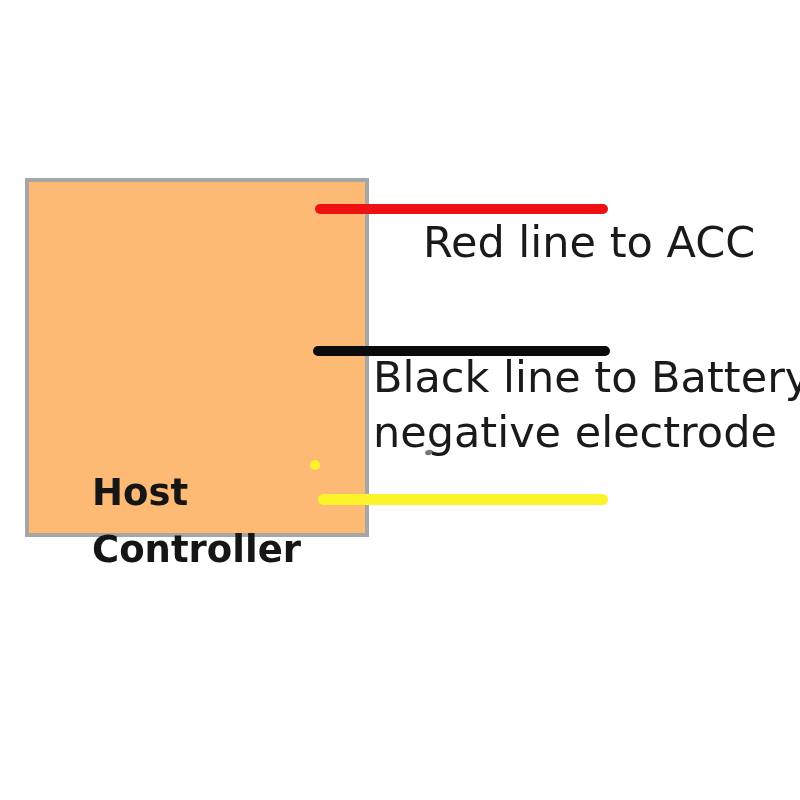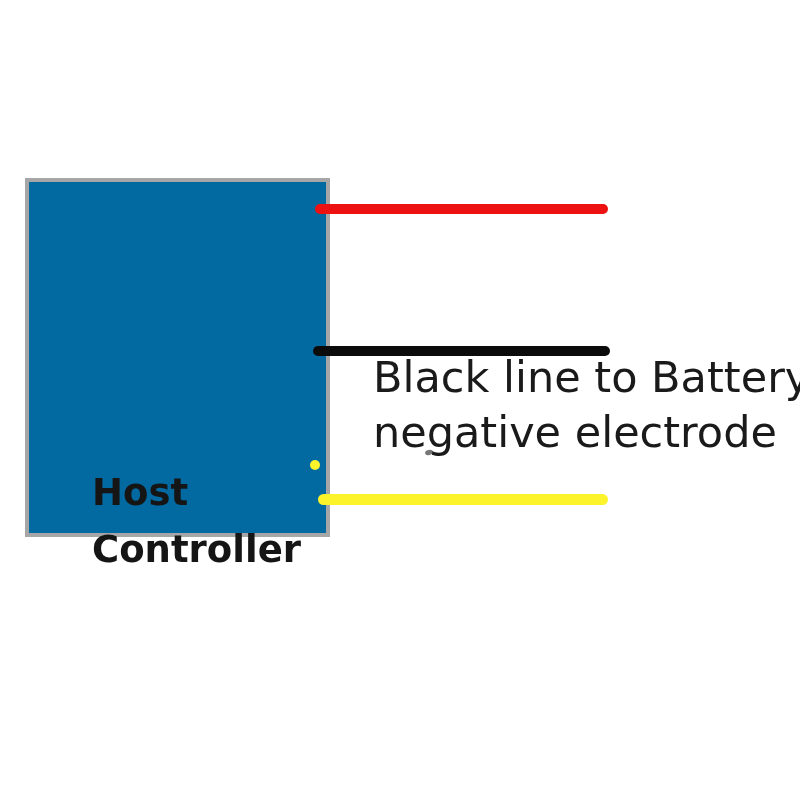--- a/index.html
+++ b/index.html
@@ -14,25 +14,25 @@
     background: #ffffff;
     overflow: hidden;
     font-family: "DejaVu Sans", sans-serif;
   }
 
   
   .host-box {
     position: absolute;
     left: 25px;
     top: 178px;
-    width: 305px;
+    width: 344px;
     height: 359px;
     box-sizing: border-box;
     border: 4px solid #a6a6a6;
-    background: #0369a1;
+    background: #fdba74;
   }
   .host-box-label {
     position: absolute;
     left: 63px;
     top: 282px;
     font-size: 37px;
     font-weight: 700;
     line-height: 57px;
     color: #151515;
     letter-spacing: 0px;
@@ -123,20 +123,23 @@
       <div>Host</div>
       <div>Controller</div>
     </div>
   </div>
 
   <div class="wire wire-red"></div>
   <div class="wire wire-black"></div>
   <div class="yellow-stub"></div>
   <div class="wire wire-yellow"></div>
 
+  <div class="wire-label label-red">
+    <div>Red line to ACC</div>
+  </div>
 
   <div class="wire-label label-black">
     <div>Black line to Battery</div>
     <div>negative electrode</div>
   </div>
 
   <div class="stray-mark"></div>
 
 
 </div>

